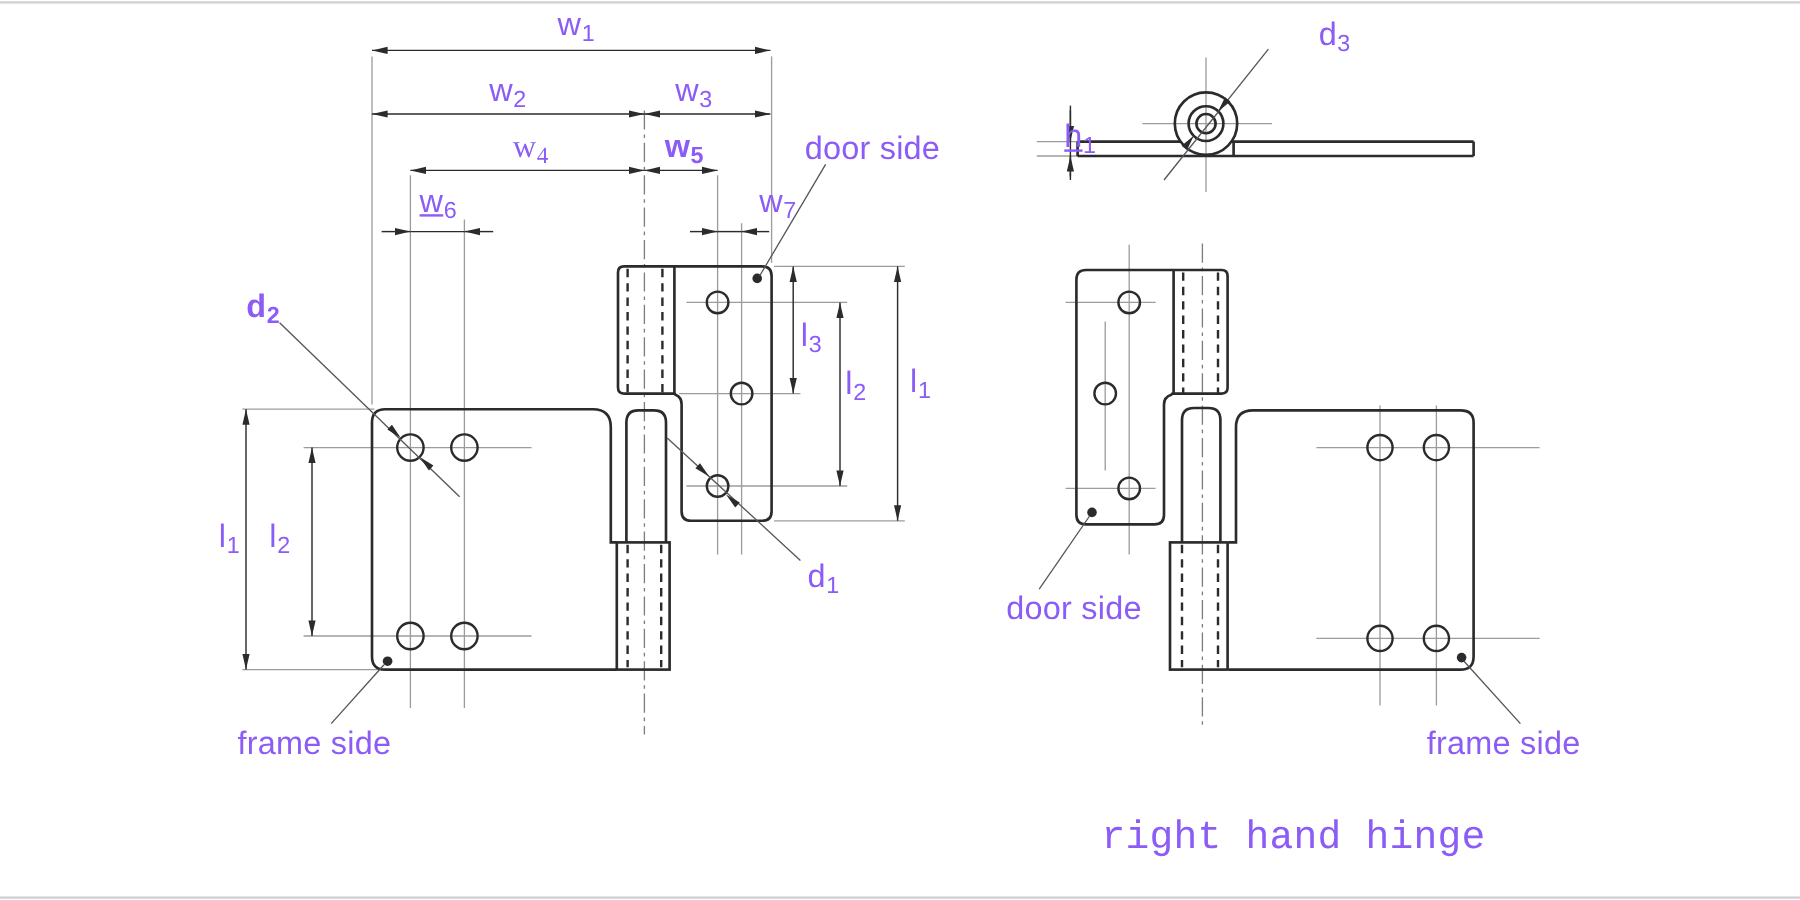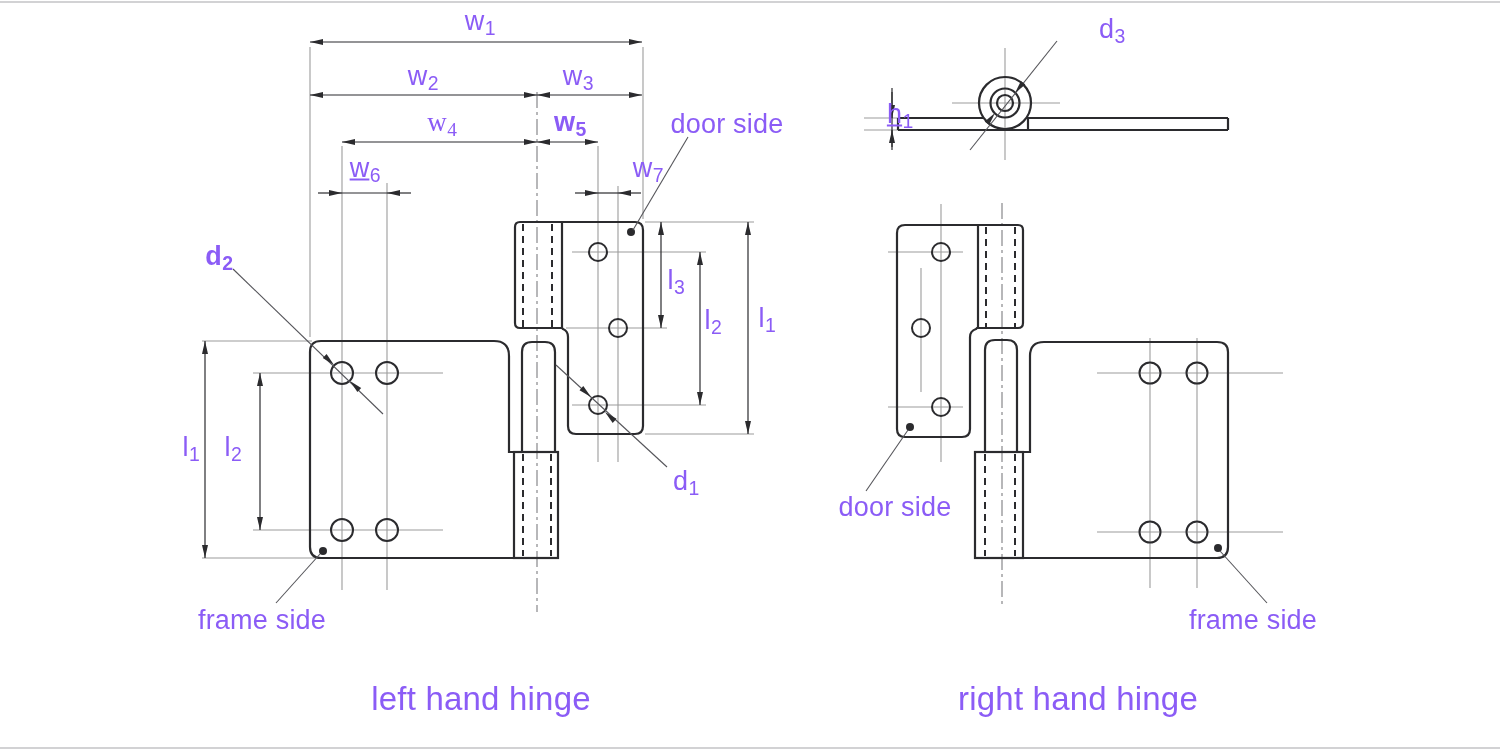--- a/index.html
+++ b/index.html
@@ -230,16 +230,15 @@
   <div class="lbl" style="left:219px;top:256px;font-weight:bold;"><span>d</span><sub>2</sub></div>
   <div class="lbl" style="left:686px;top:481px;"><span>d</span><sub>1</sub></div>
   <div class="lbl" style="left:1069px;top:29px;margin-left:43px;"><span>d</span><sub>3</sub></div>
   <div class="lbl" style="left:900px;top:114px;text-decoration:underline;"><span>h</span><sub>1</sub></div>
 
   <div class="lbl" style="left:727px;top:124px;">door side</div>
   <div class="lbl" style="left:262px;top:620px;">frame side</div>
   <div class="lbl" style="left:895px;top:507px;">door side</div>
   <div class="lbl" style="left:1253px;top:620px;">frame side</div>
 
-  <div class="lbl caption" style="left:481px;top:698px;">left hand hinge</div>
-  <div class="lbl caption" style="left:1078px;top:698px;">right hand hinge</div>
+  <div class="lbl caption" style="left:1078px;top:698px;font-family:Liberation Mono, monospace;">right hand hinge</div>
 
 </div>
 
 </body></html>

